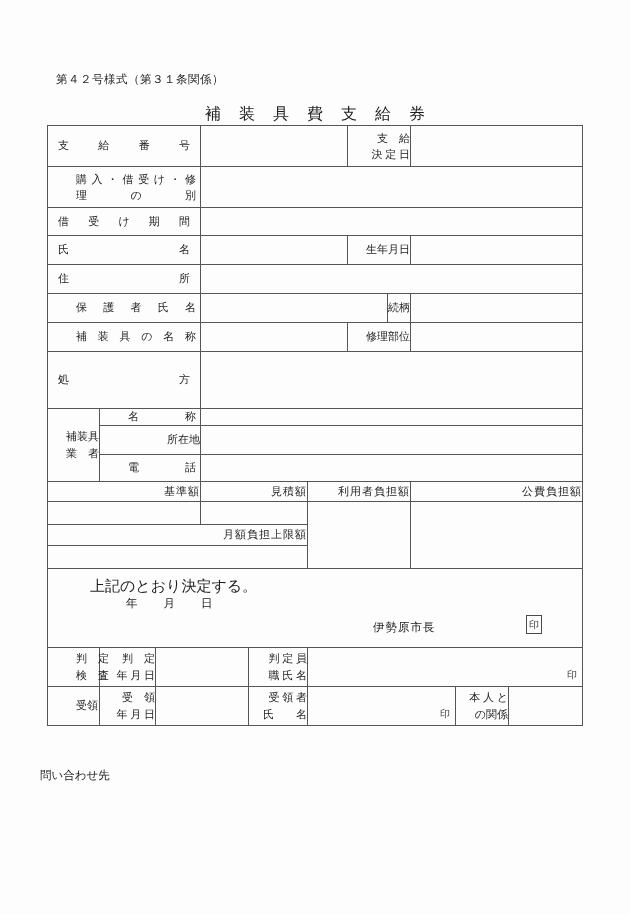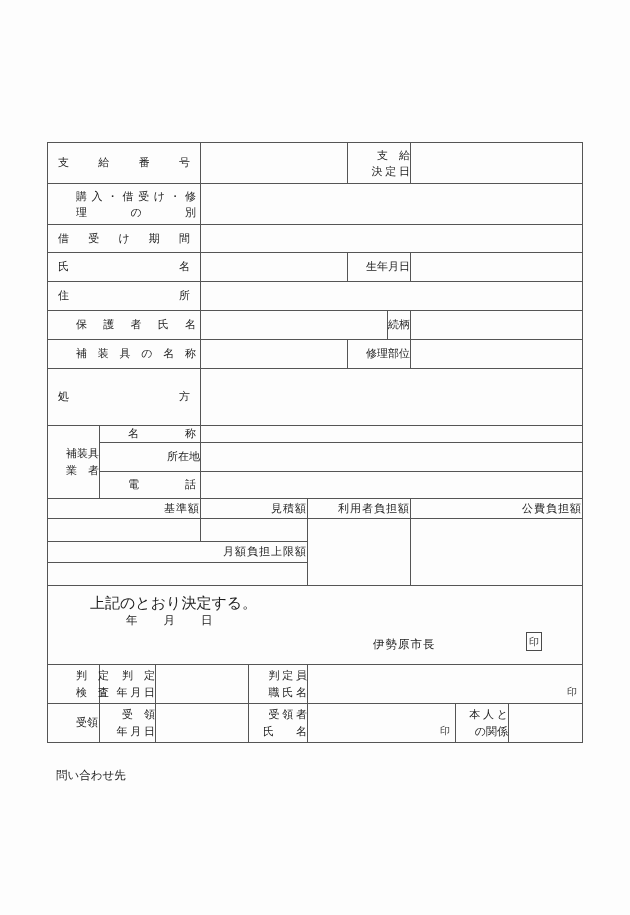--- a/index.html
+++ b/index.html
@@ -39,21 +39,21 @@
     text-align: center;
     font-size: 16px;
     letter-spacing: 7px;
     text-indent: 7px;
     white-space: nowrap;
   }
   
   table.form {
     position: absolute;
     left: 47px;
-    top: 142px;
+    top: 125px;
     width: 535px;
     border-collapse: collapse;
     table-layout: fixed;
     font-size: 11px;
   }
   table.form td {
     border: 1px solid #555;
     padding: 0;
     vertical-align: middle;
     background: #fdfdfd;
@@ -138,31 +138,33 @@
   .seal-in {
     position: absolute;
     right: 5px;
     bottom: 4px;
     font-size: 10px;
     color: #3a3a3a;
   }
   
   .footer {
     position: absolute;
-    left: 56px;
+    left: 40px;
     top: 768px;
     font-size: 11.5px;
     white-space: nowrap;
   }
 </style>
 </head>
 <body>
 
 <div class="page">
 
+  <div class="form-no">第４２号様式（第３１条関係）</div>
+  <div class="doc-title">補 装 具 費 支 給 券</div>
 
   <table class="form">
     <colgroup>
       <col style="width:52px">
       <col style="width:56px">
       <col style="width:45px">
       <col style="width:48px">
       <col style="width:59px">
       <col style="width:40px">
       <col style="width:22px">

